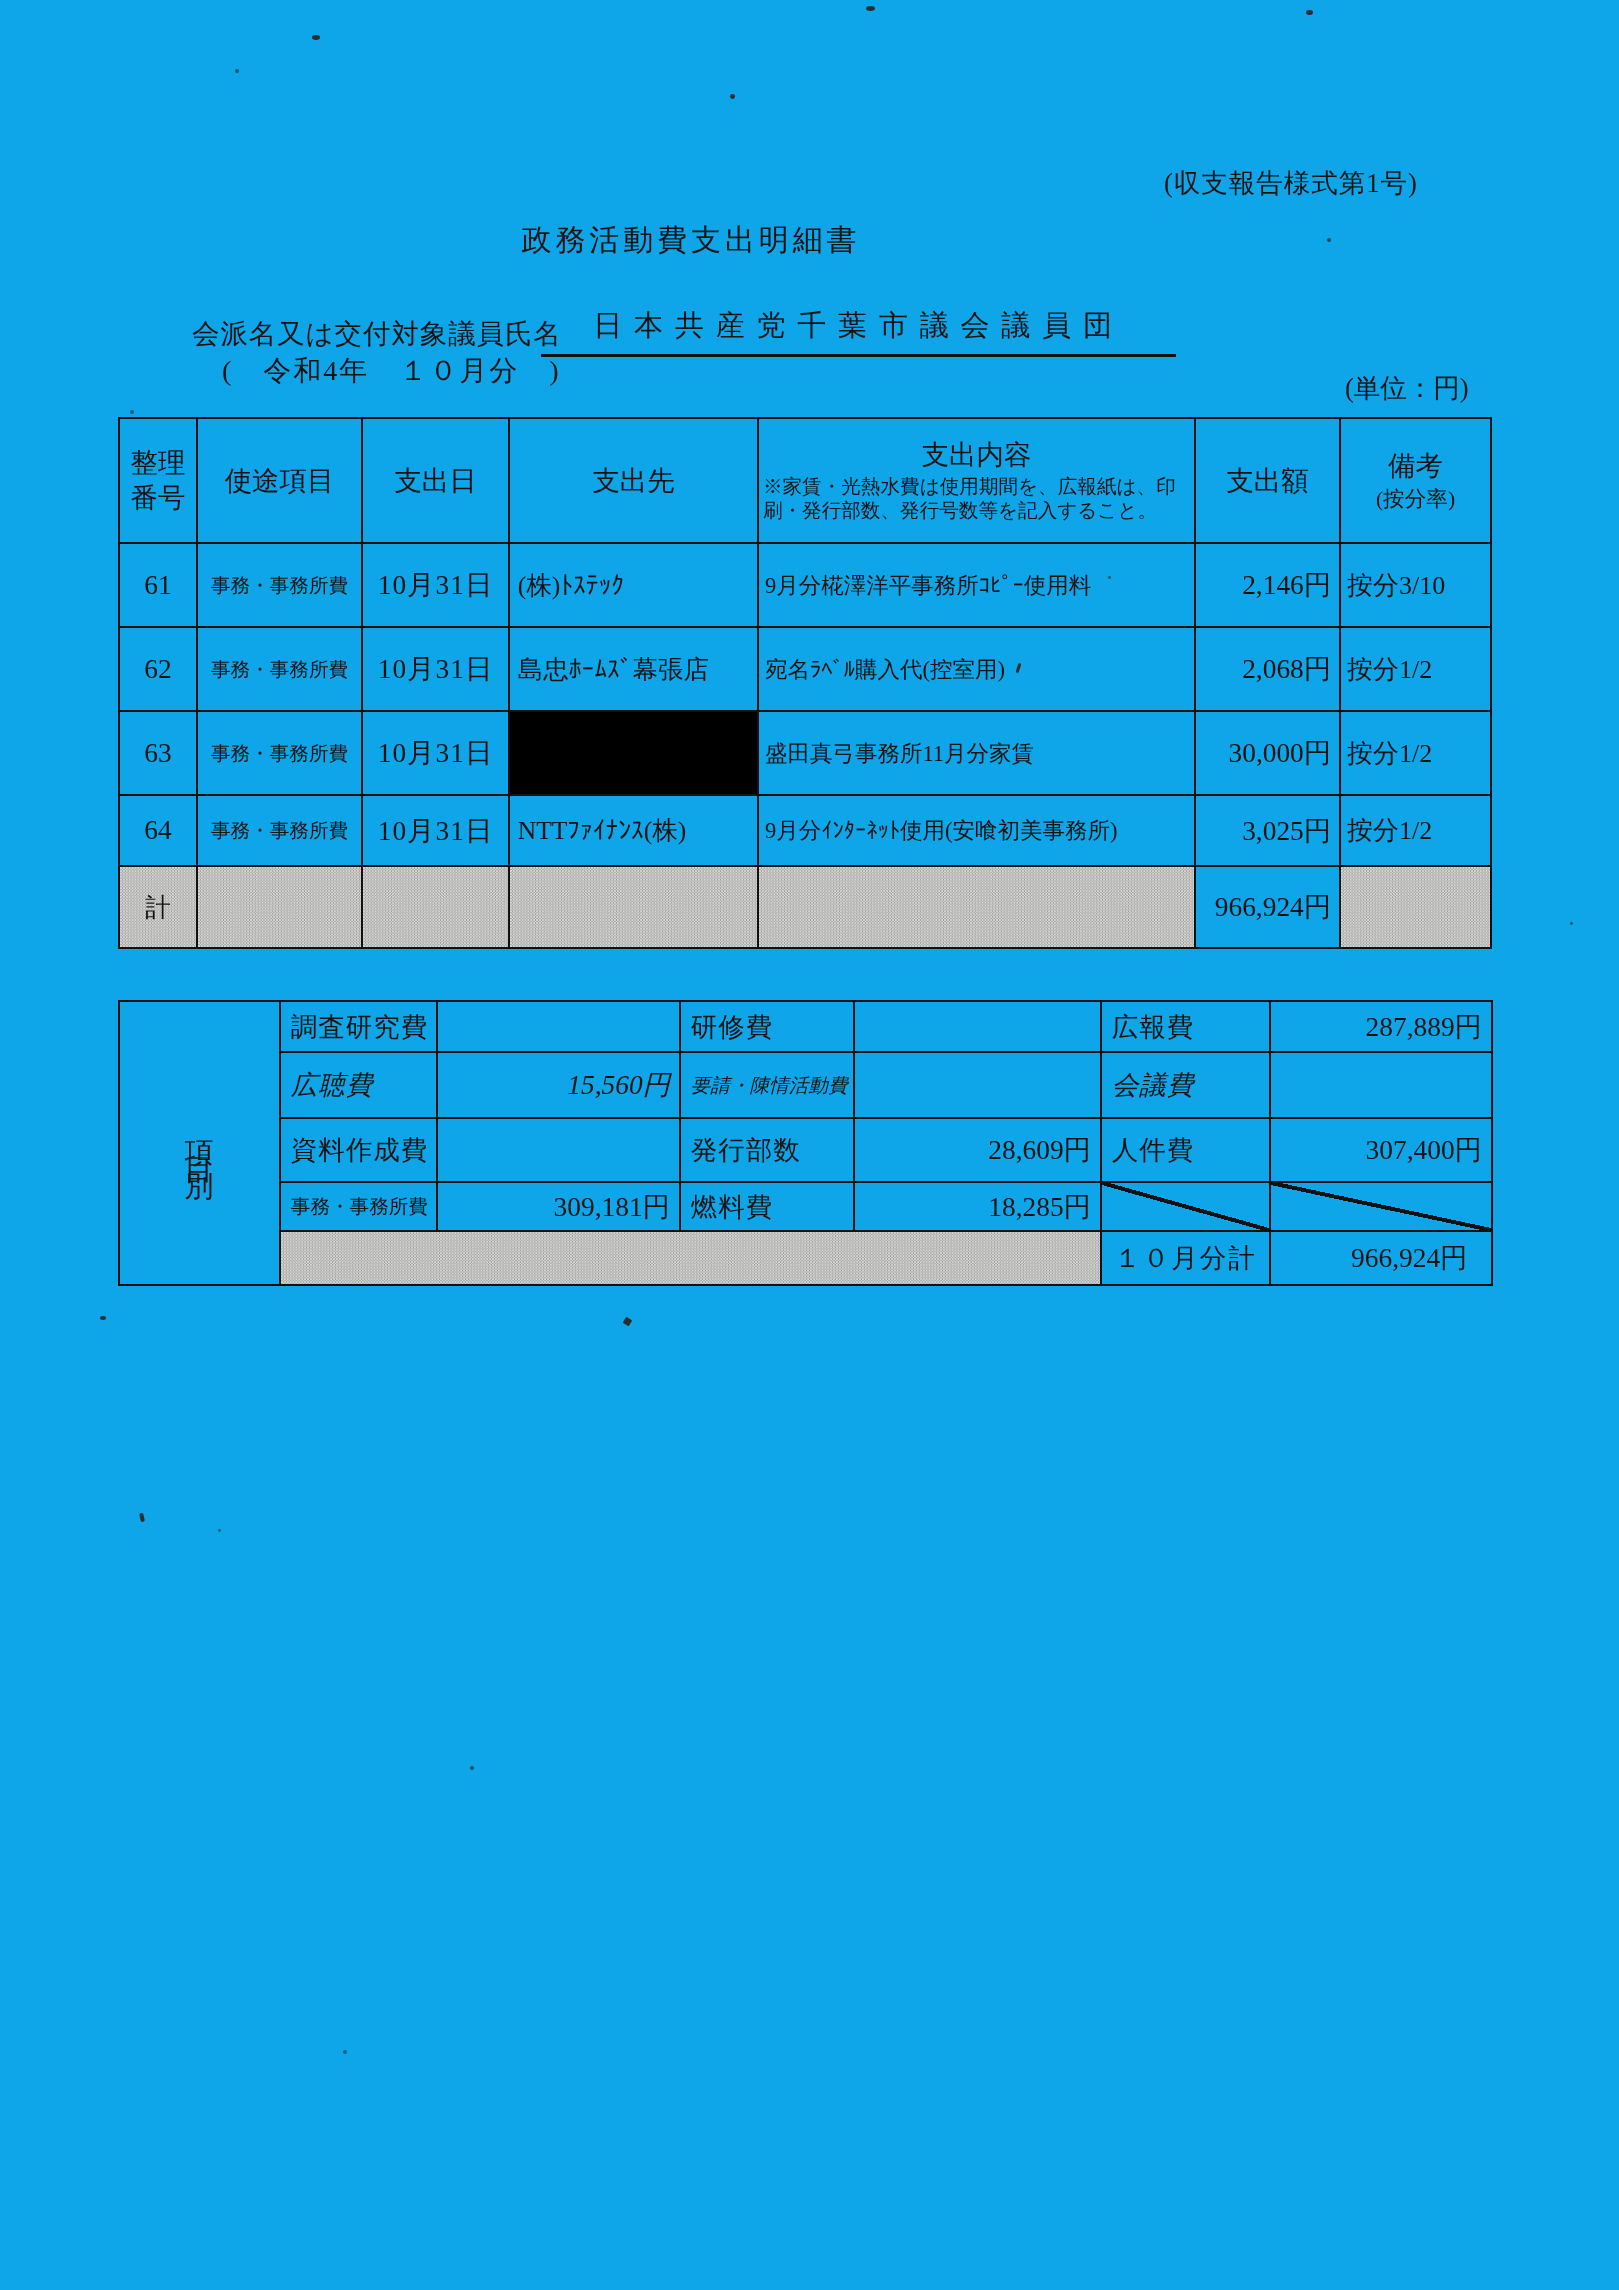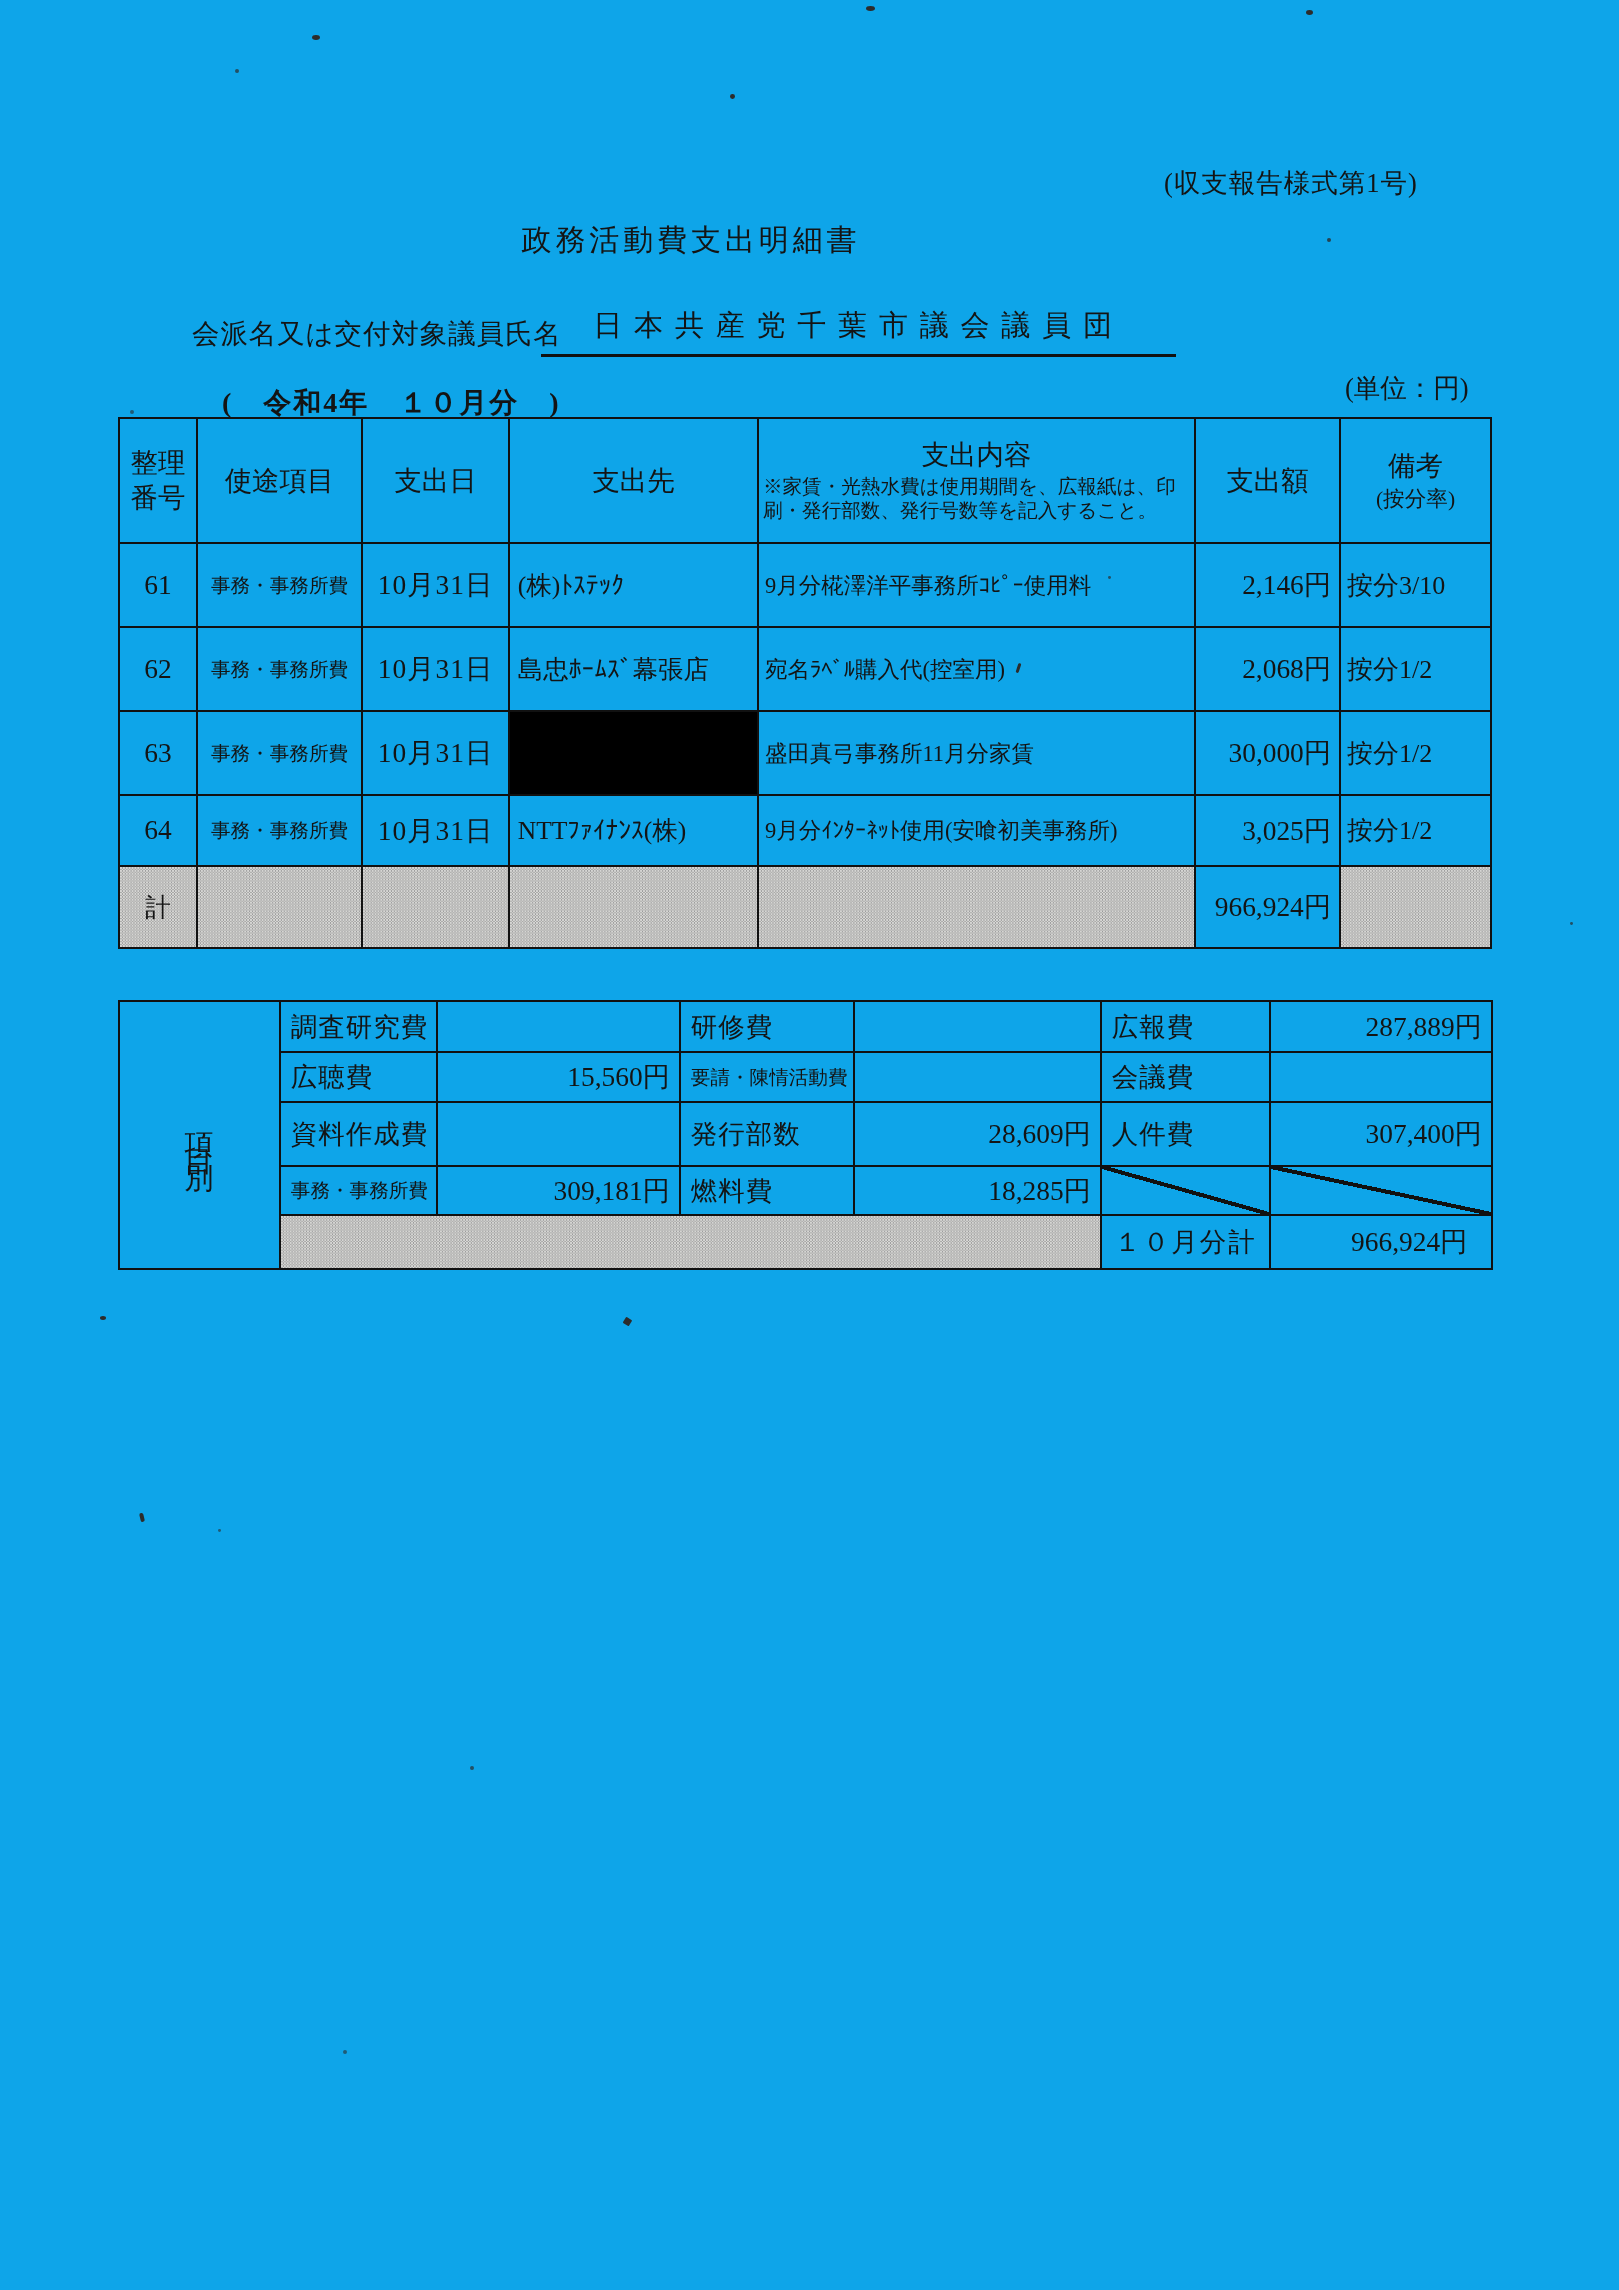--- a/index.html
+++ b/index.html
@@ -3,21 +3,21 @@
 <meta charset="utf-8">
 <style>
   * { margin:0; padding:0; box-sizing:border-box; }
   body { background:#ffffff; font-family:"Liberation Serif","DejaVu Serif",serif; color:#141414; }
   .page { position:relative; width:1619px; height:2291px; background:#0ea5e9; overflow:hidden; }
 
   .form-code { position:absolute; left:1164px; top:165px; font-size:26.5px; letter-spacing:1px; }
   .doc-title { position:absolute; left:0; top:220px; width:1382px; text-align:center; font-size:30px; letter-spacing:3.9px; }
   .faction-label { position:absolute; left:192px; top:316px; font-size:27.4px; letter-spacing:1px; }
   .faction-name { position:absolute; left:541px; top:306px; width:635px; text-align:center; font-size:29px; letter-spacing:11.8px; border-bottom:3.9px solid #111; padding-bottom:7.8px; }
-  .period { position:absolute; left:222px; top:384px; font-size:28px; letter-spacing:2px;font-weight:bold; }
+  .period { position:absolute; left:222px; top:352px; font-size:28px; letter-spacing:2px; }
   .unit-note { position:absolute; left:1311px; top:370px; font-size:26.5px;margin-left:34px; }
 
   table { border-collapse:collapse; table-layout:fixed; }
   td, th { border:2px solid #111; font-weight:normal; vertical-align:middle; overflow:hidden; }
   .expense-table, .category-table { position:absolute; left:118px; border:2.9px solid #111; }
 
   
   .expense-table { top:417px; width:1372px; }
   .expense-table .h-header { height:125px; }
   .expense-table .h-row { height:84px; }
@@ -38,21 +38,21 @@
   .redacted { background:#000; }
   .shaded {
     background:
       conic-gradient(#9a9a9a 25%, #e2e2e0 25% 50%, #a8a8a6 50% 75%, #d6d6d4 75%) 0 0 / 2.9px 2.9px;
   }
   .total-label { text-align:center; font-size:25.5px; }
 
   
   .category-table { top:1000px; width:1372px; }
   .category-table .r1 { height:51px; }
-  .category-table .r2 { height:50px; }
+  .category-table .r2 { height:66px;font-style:italic; }
   .category-table .r3 { height:64px; }
   .category-table .r4 { height:49px; }
   .category-table .r5 { height:54px; }
   .vertical-header { border-right:2px solid #111; }
   .vertical-text { writing-mode:vertical-rl; text-orientation:upright; font-size:29px; letter-spacing:15.7px; margin:0 auto; }
   .cat-label { text-align:left; font-size:26.5px; padding-left:9.8px; letter-spacing:1px; }
   .cat-label-small { font-size:19.6px; letter-spacing:0; }
   .cat-value { text-align:right; font-size:27.4px; padding-right:9px; }
   .diag {
     background:linear-gradient(to top right,

